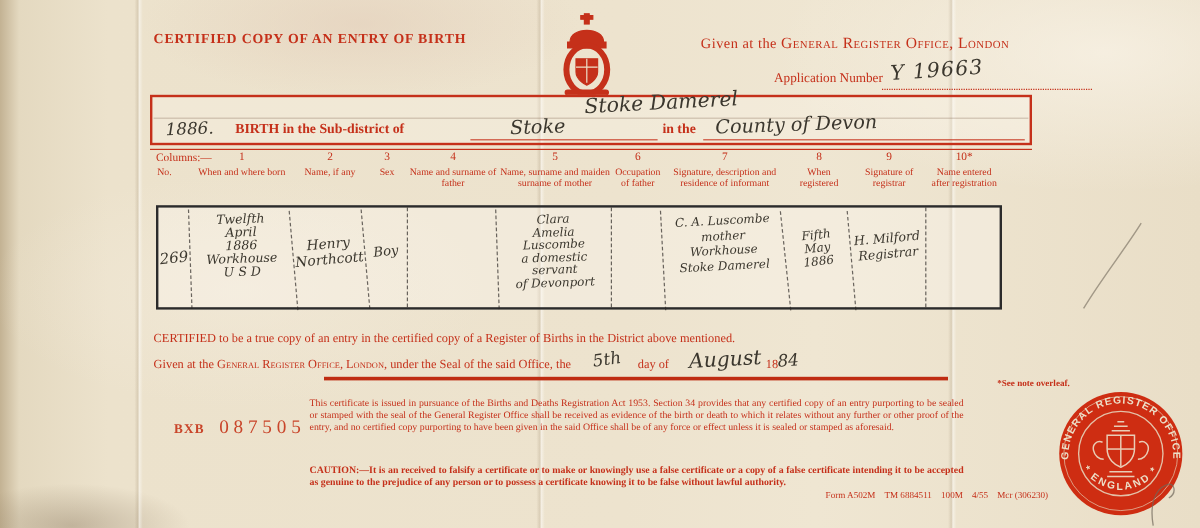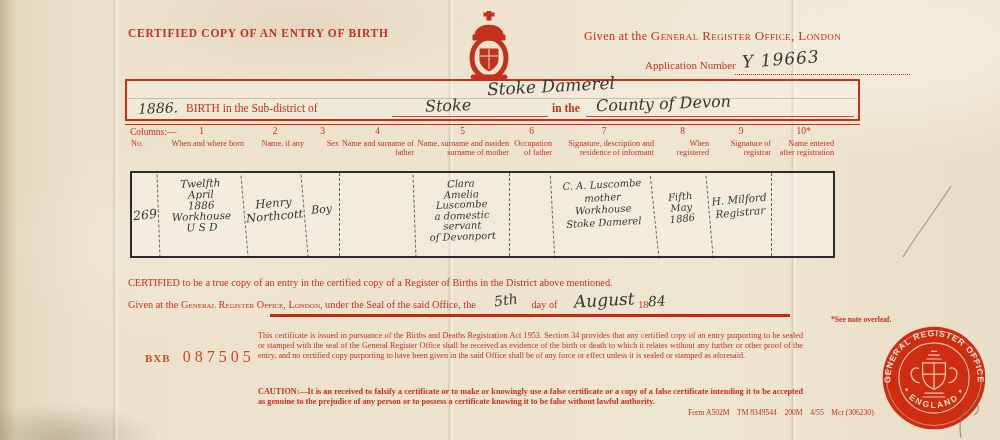--- a/index.html
+++ b/index.html
@@ -26,30 +26,30 @@
   .app-label{left:645px;top:59px;font-size:11px;}
   .app-dots{left:735px;top:73px;width:175px;border-bottom:1px dotted #c5301a;height:1px;}
   .app-value{left:742px;top:49px;font-size:17px;transform:rotate(-4deg);letter-spacing:1px;}
 
   .district-box{left:125px;top:79px;width:735px;height:42px;border:2px solid #c5301a;box-sizing:border-box;background:rgba(255,252,245,.25);}
   .district-box2{left:125px;top:124px;width:735px;height:0;border-top:1.5px solid #c5301a;}
   .reg-district{left:330px;top:84px;width:190px;text-align:center;font-weight:bold;font-size:10.5px;letter-spacing:.4px;}
   .box-divider{left:128px;top:98px;width:729px;height:1px;background:rgba(120,90,70,.3);}
   .hw-district{left:487px;top:76px;font-size:17px;transform:rotate(-3deg);}
   .hw-year{left:138px;top:100px;font-size:14px;transform:rotate(-2deg);}
-  .birth-line{left:186px;top:102px;font-weight:normal;font-size:11.5px;}
+  .birth-line{left:196px;top:102px;font-weight:bold;font-size:11.5px;}
   .hw-subdistrict{left:425px;top:96px;font-size:16px;transform:rotate(-2deg);}
   .in-the{left:552px;top:102px;font-weight:bold;font-size:11.5px;}
   .hw-county{left:596px;top:94px;font-size:16px;transform:rotate(-2deg);}
   .uline{height:1px;background:#c5301a;opacity:.85;}
 
   .columns-label{left:130px;top:127px;font-size:9.5px;}
   .colhead{left:130px;top:126px;width:705px;display:grid;grid-template-columns:28px 87px 60px 35px 75px 95px 43px 102px 55px 62px 63px;}
   .colhead .num{text-align:center;font-size:9.5px;height:13px;color:#c5301a;}
-  .colhead .lbl{text-align:right;font-size:8.2px;line-height:8.8px;color:#c5301a;padding:1px 1px 0 1px;}
+  .colhead .lbl{text-align:center;font-size:8.2px;line-height:8.8px;color:#c5301a;padding:1px 1px 0 1px;}
 
   .entry-table{left:130px;top:171px;width:705px;height:87px;border:2px solid #2b2b2b;box-sizing:border-box;display:grid;grid-template-columns:26px 86px 60px 35px 75px 95px 43px 102px 55px 62px 54px;background:rgba(255,253,247,.3);}
   .entry-table .cell{border-left:1px dashed rgba(45,42,38,.7);overflow:visible;}
   .entry-table .cell:first-child{border-left:none;}
   .c-no{display:flex;align-items:center;justify-content:center;font-size:12.5px;transform:rotate(-6deg);}
   .c-born{text-align:center;font-size:10.5px;line-height:11px;padding-top:5px;transform:rotate(-2deg);}
   .c-name{text-align:center;font-size:11.5px;line-height:13px;padding-top:24px;transform:rotate(-5deg);}
   .c-sex{text-align:center;font-size:11px;padding-top:30px;transform:rotate(-5deg);}
   .c-mother{text-align:center;font-size:10px;line-height:10.5px;padding-top:6px;transform:rotate(-2deg);}
   .c-informant{text-align:center;font-size:10px;line-height:12.5px;padding-top:6px;transform:rotate(-3deg);}
@@ -203,21 +203,21 @@
   <div class="abs red cert-line1">CERTIFIED to be a true copy of an entry in the certified copy of a Register of Births in the District above mentioned.</div>
   <div class="abs red cert-line2"><span>Given at the </span><span class="sc">General Register Office, London</span><span>, under the Seal of the said Office, the</span><span class="hw hw-day">5th</span><span>day of</span><span class="hw hw-month">August</span><span>18</span><span class="hw hw-yr">84</span></div>
 
   <div class="abs red-rule"></div>
   <div class="abs red see-note">*See note overleaf.</div>
 
   <div class="abs serial"><span class="pfx">BXB</span><span class="num">087505</span></div>
 
   <div class="abs red legal">This certificate is issued in pursuance of the Births and Deaths Registration Act 1953. Section 34 provides that any certified copy of an entry purporting to be sealed or stamped with the seal of the General Register Office shall be received as evidence of the birth or death to which it relates without any further or other proof of the entry, and no certified copy purporting to have been given in the said Office shall be of any force or effect unless it is sealed or stamped as aforesaid.</div>
   <div class="abs red caution">CAUTION:—It is an received to falsify a certificate or to make or knowingly use a false certificate or a copy of a false certificate intending it to be accepted as genuine to the prejudice of any person or to possess a certificate knowing it to be false without lawful authority.</div>
-  <div class="abs red form-footer">Form A502M    TM 8349544    200M    4/55    Mcr (306230)</div>
+  <div class="abs red form-footer">Form A502M    TM 6884511    100M    4/55    Mcr (306230)</div>
 
   <svg class="abs seal" width="114" height="114" viewBox="0 0 120 120">
     <defs>
       <path id="arcTop" d="M 14,62 A 46,46 0 0 1 106,62"></path>
       <path id="arcBot" d="M 22,64 A 40,40 0 0 0 98,64"></path>
     </defs>
     <circle cx="60" cy="60" r="54" fill="#ce2d12"></circle>
     <circle cx="60" cy="60" r="50" fill="none" stroke="#e8dbc2" stroke-width="0.8" opacity="0.7"></circle>
     <circle cx="60" cy="60" r="37" fill="none" stroke="#e8dbc2" stroke-width="1.2" opacity="0.85"></circle>
     <text font-family="Liberation Sans, sans-serif" font-size="9" font-weight="bold" fill="#ecdfc8" letter-spacing="1">

